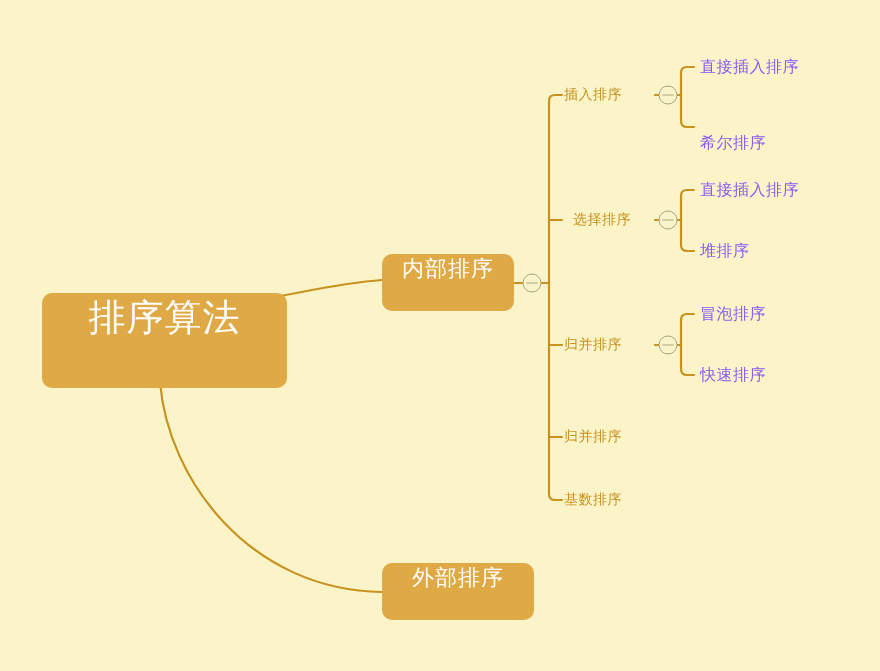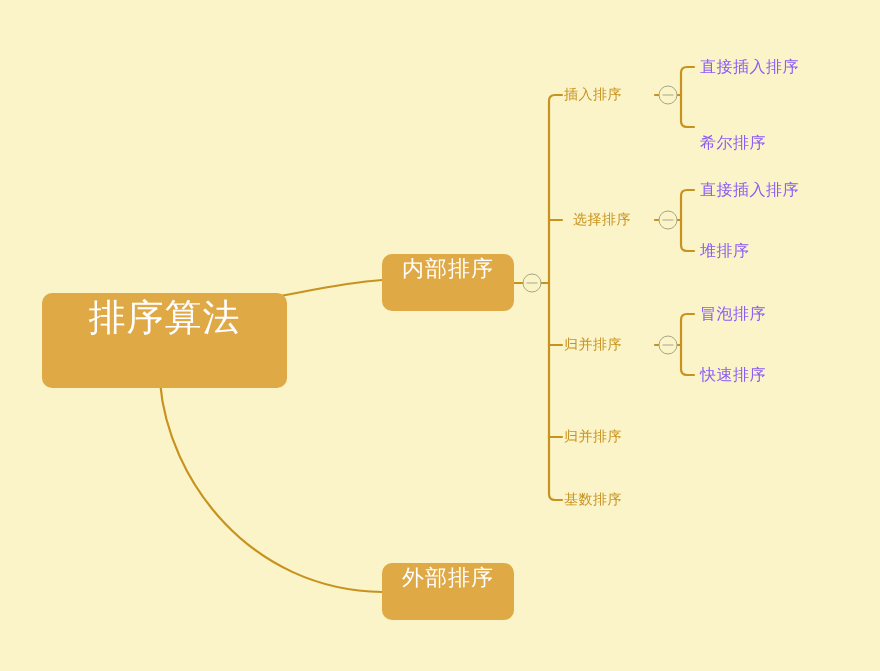--- a/index.html
+++ b/index.html
@@ -51,21 +51,21 @@
     letter-spacing: 1px;
   }
   .node-internal {
     left: 382px;
     top: 254px;
     width: 132px;
   }
   .node-external {
     left: 382px;
     top: 563px;
-    width: 132px;
+    width: 152px;
   }
   .branch-label {
     position: absolute;
     color: #c8921f;
     font-size: 14px;
     white-space: nowrap;
     letter-spacing: 0.5px;
     transform: translateY(-50%);
   }
   .leaf-label {

